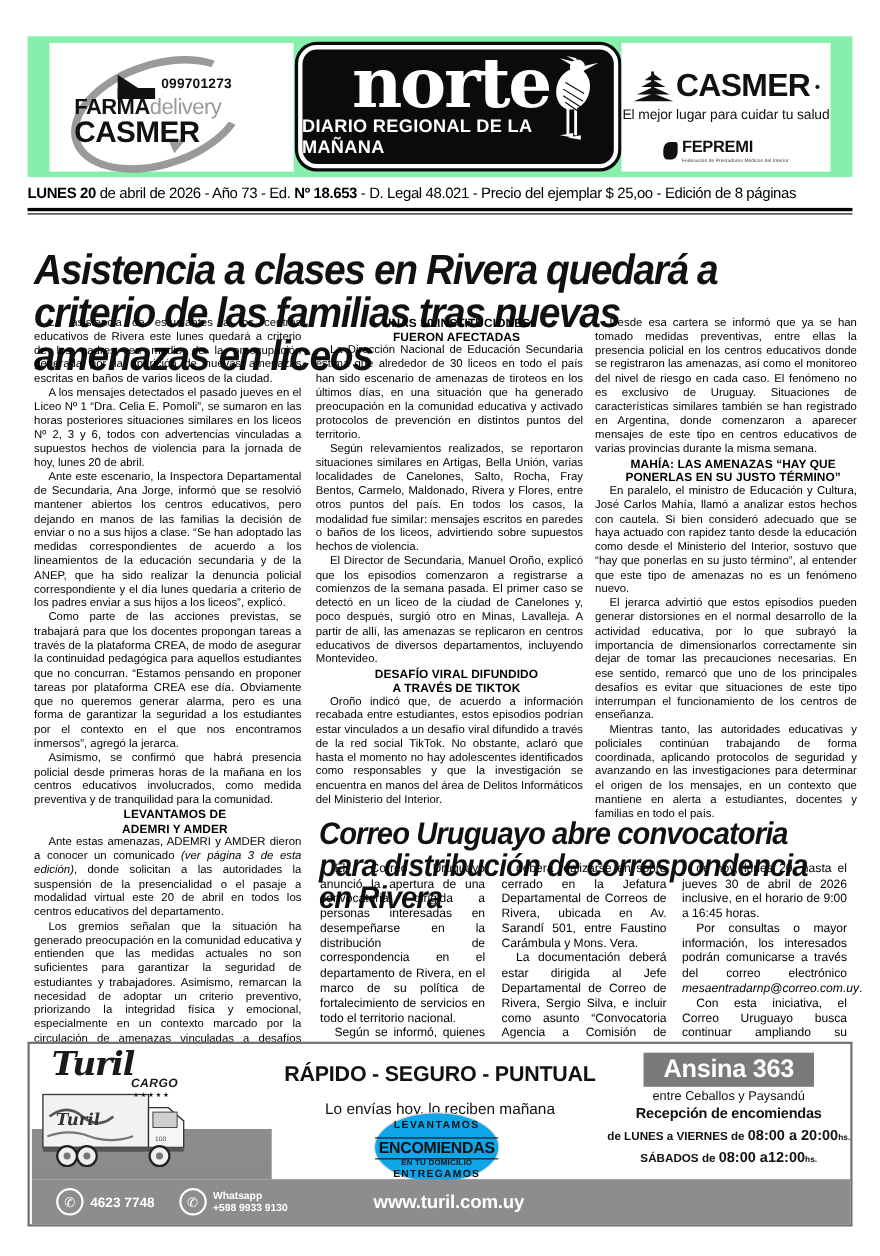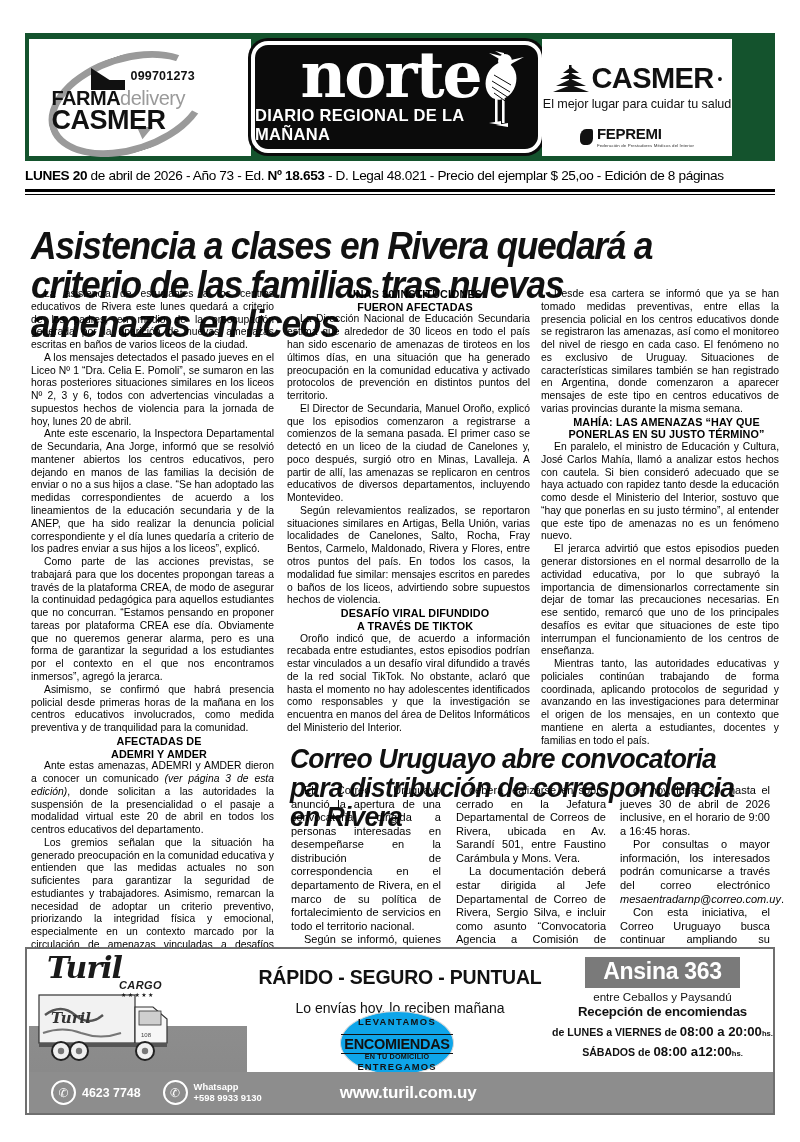--- a/index.html
+++ b/index.html
@@ -16,26 +16,26 @@
     overflow: hidden;
   }
 
   
   .masthead {
     position: absolute;
     left: 25px;
     top: 33px;
     width: 750px;
     height: 128px;
-    background: #14532d;
+    background: #86efac;
     box-sizing: border-box;
     display: flex;
     align-items: center;
-    justify-content: flex-start;
-    padding: 4px;
+    justify-content: space-between;
+    padding: 20px;
   }
   .ad-left {
     width: 222px;
     height: 117px;
     background: #ffffff;
     display: flex;
     align-items: center;
     justify-content: center;
     position: relative;
   }
@@ -502,33 +502,33 @@
   <div class="rule-thin"></div>
 
   <h1 class="headline1">Asistencia a clases en Rivera quedará a criterio de las familias tras nuevas amenazas en liceos</h1>
 
   <div class="art1 col c1">
     <p>La asistencia de estudiantes a los centros educativos de Rivera este lunes quedará a criterio de los padres, en medio de la preocupación generada por la aparición de nuevas amenazas escritas en baños de varios liceos de la ciudad.</p>
     <p>A los mensajes detectados el pasado jueves en el Liceo Nº 1 “Dra. Celia E. Pomoli”, se sumaron en las horas posteriores situaciones similares en los liceos Nº 2, 3 y 6, todos con advertencias vinculadas a supuestos hechos de violencia para la jornada de hoy, lunes 20 de abril.</p>
     <p>Ante este escenario, la Inspectora Departamental de Secundaria, Ana Jorge, informó que se resolvió mantener abiertos los centros educativos, pero dejando en manos de las familias la decisión de enviar o no a sus hijos a clase. “Se han adoptado las medidas correspondientes de acuerdo a los lineamientos de la educación secundaria y de la ANEP, que ha sido realizar la denuncia policial correspondiente y el día lunes quedaría a criterio de los padres enviar a sus hijos a los liceos”, explicó.</p>
     <p>Como parte de las acciones previstas, se trabajará para que los docentes propongan tareas a través de la plataforma CREA, de modo de asegurar la continuidad pedagógica para aquellos estudiantes que no concurran. “Estamos pensando en proponer tareas por plataforma CREA ese día. Obviamente que no queremos generar alarma, pero es una forma de garantizar la seguridad a los estudiantes por el contexto en el que nos encontramos inmersos”, agregó la jerarca.</p>
     <p>Asimismo, se confirmó que habrá presencia policial desde primeras horas de la mañana en los centros educativos involucrados, como medida preventiva y de tranquilidad para la comunidad.</p>
-    <p class="subhead">AFECTADAS DE</p>
+    <p class="subhead">LEVANTAMOS DE</p>
     <p class="subhead">ADEMRI Y AMDER</p>
     <p><span>Ante estas amenazas, ADEMRI y AMDER dieron a conocer un comunicado </span><span class="italic">(ver página 3 de esta edición)</span><span>, donde solicitan a las autoridades la suspensión de la presencialidad o el pasaje a modalidad virtual este 20 de abril en todos los centros educativos del departamento.</span></p>
     <p>Los gremios señalan que la situación ha generado preocupación en la comunidad educativa y entienden que las medidas actuales no son suficientes para garantizar la seguridad de estudiantes y trabajadores. Asimismo, remarcan la necesidad de adoptar un criterio preventivo, priorizando la integridad física y emocional, especialmente en un contexto marcado por la circulación de amenazas vinculadas a desafíos virales.</p>
     <p>Finalmente, reiteran el pedido de una resolución urgente que disponga la no presencialidad en todo el departamento.</p>
   </div>
 
   <div class="art1 col c2">
     <p class="subhead">UNAS 30 INSTITUCIONES</p>
     <p class="subhead">FUERON AFECTADAS</p>
     <p>La Dirección Nacional de Educación Secundaria estima que alrededor de 30 liceos en todo el país han sido escenario de amenazas de tiroteos en los últimos días, en una situación que ha generado preocupación en la comunidad educativa y activado protocolos de prevención en distintos puntos del territorio.</p>
+    <p>Según relevamientos realizados, se reportaron situaciones similares en Artigas, Bella Unión, varias localidades de Canelones, Salto, Rocha, Fray Bentos, Carmelo, Maldonado, Rivera y Flores, entre otros puntos del país. En todos los casos, la modalidad fue similar: mensajes escritos en paredes o baños de los liceos, advirtiendo sobre supuestos hechos de violencia.</p>
     <p>El Director de Secundaria, Manuel Oroño, explicó que los episodios comenzaron a registrarse a comienzos de la semana pasada. El primer caso se detectó en un liceo de la ciudad de Canelones y, poco después, surgió otro en Minas, Lavalleja. A partir de allí, las amenazas se replicaron en centros educativos de diversos departamentos, incluyendo Montevideo.</p>
-    <p>Según relevamientos realizados, se reportaron situaciones similares en Artigas, Bella Unión, varias localidades de Canelones, Salto, Rocha, Fray Bentos, Carmelo, Maldonado, Rivera y Flores, entre otros puntos del país. En todos los casos, la modalidad fue similar: mensajes escritos en paredes o baños de los liceos, advirtiendo sobre supuestos hechos de violencia.</p>
     <p class="subhead">DESAFÍO VIRAL DIFUNDIDO</p>
     <p class="subhead">A TRAVÉS DE TIKTOK</p>
     <p>Oroño indicó que, de acuerdo a información recabada entre estudiantes, estos episodios podrían estar vinculados a un desafío viral difundido a través de la red social TikTok. No obstante, aclaró que hasta el momento no hay adolescentes identificados como responsables y que la investigación se encuentra en manos del área de Delitos Informáticos del Ministerio del Interior.</p>
   </div>
 
   <div class="art1 col c3">
     <p>Desde esa cartera se informó que ya se han tomado medidas preventivas, entre ellas la presencia policial en los centros educativos donde se registraron las amenazas, así como el monitoreo del nivel de riesgo en cada caso. El fenómeno no es exclusivo de Uruguay. Situaciones de características similares también se han registrado en Argentina, donde comenzaron a aparecer mensajes de este tipo en centros educativos de varias provincias durante la misma semana.</p>
     <p class="subhead">MAHÍA: LAS AMENAZAS “HAY QUE</p>
     <p class="subhead">PONERLAS EN SU JUSTO TÉRMINO”</p>
     <p>En paralelo, el ministro de Educación y Cultura, José Carlos Mahía, llamó a analizar estos hechos con cautela. Si bien consideró adecuado que se haya actuado con rapidez tanto desde la educación como desde el Ministerio del Interior, sostuvo que “hay que ponerlas en su justo término”, al entender que este tipo de amenazas no es un fenómeno nuevo.</p>

